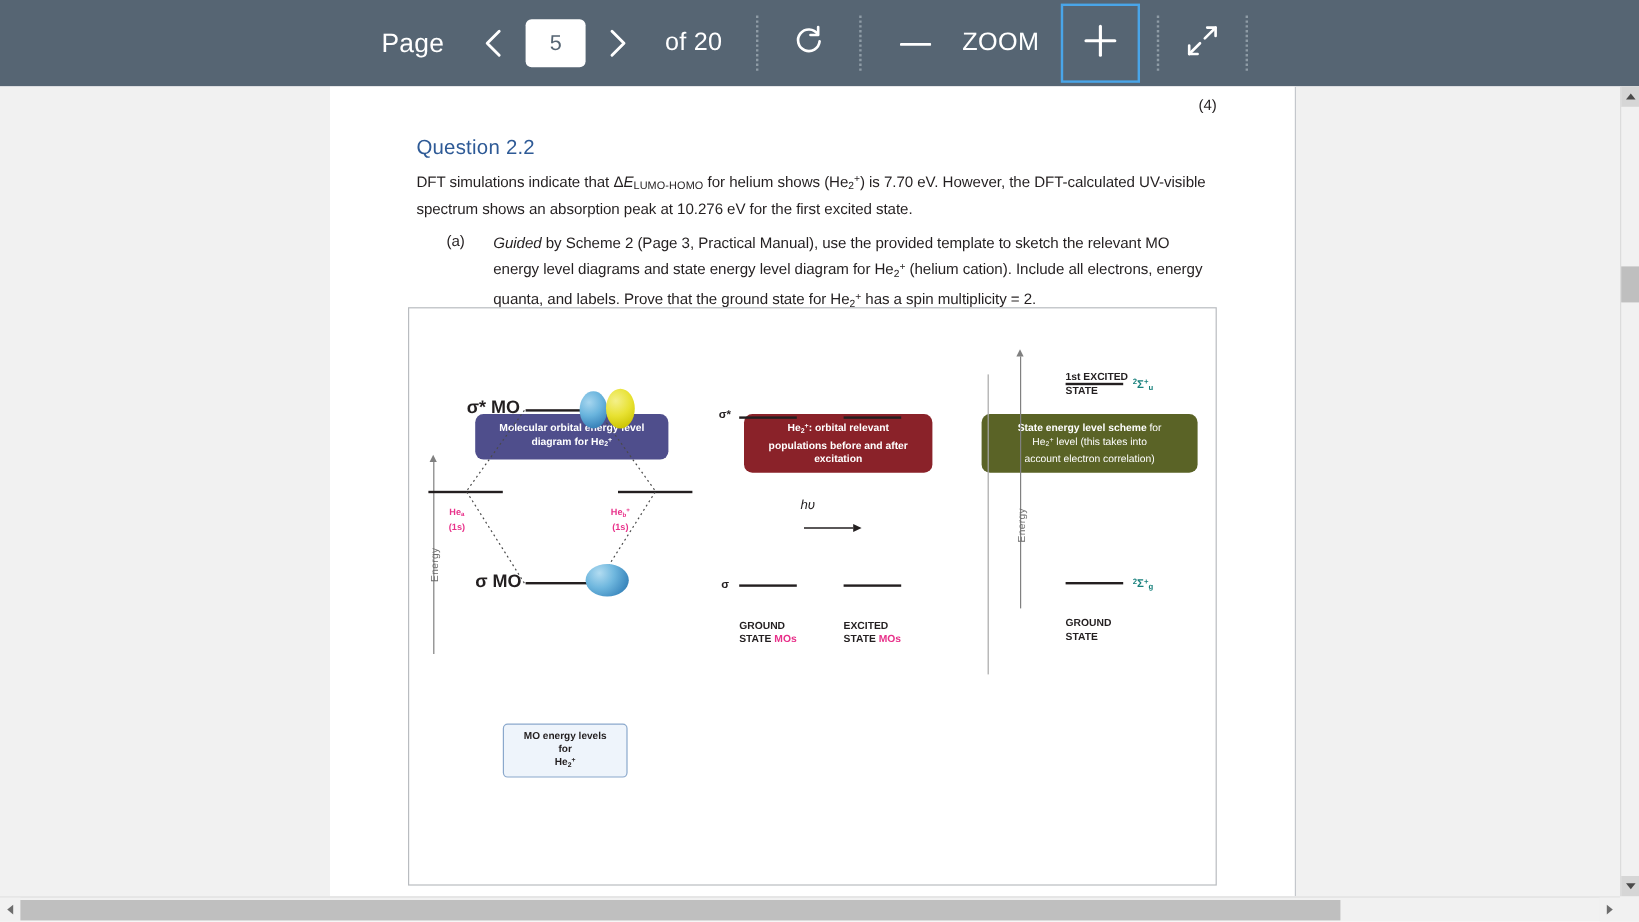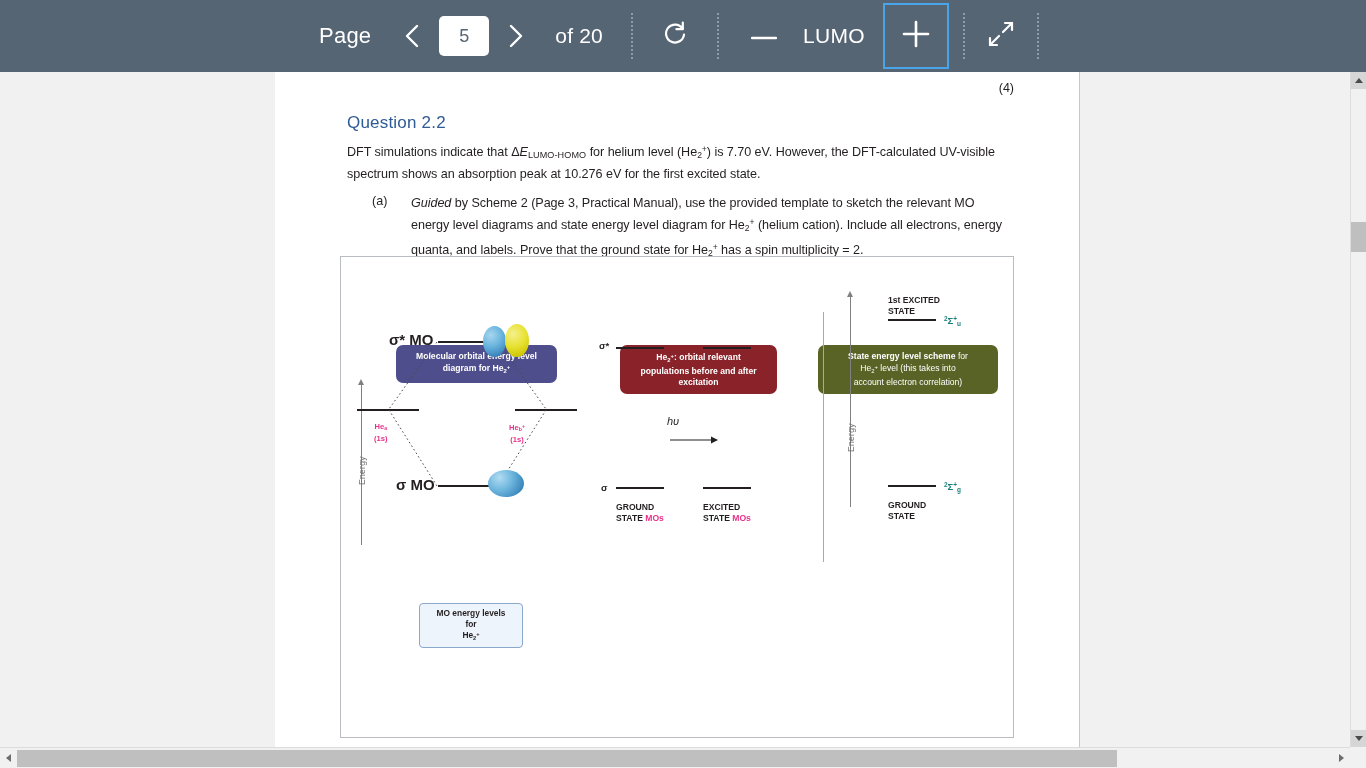--- a/index.html
+++ b/index.html
@@ -182,21 +182,21 @@
     background: radial-gradient(circle at 32% 28%, #b2dcf1 0%, #6fb7de 40%, #3f8bc0 76%, #2d6d9e 100%);
   }
 
   
   #p2 { position: absolute; left: 230px; top: 0; width: 235px; height: 482px; }
   .sig-lbl {
     position: absolute; font-size: 9.5px; font-weight: 700; color: #231f20;
   }
   .state-lbl {
     position: absolute; font-size: 8.6px; font-weight: 700; color: #231f20;
-    line-height: 10.5px; white-space: nowrap;
+    line-height: 10.5px; white-space: nowrap; margin-top: 14px;
   }
   .mos { color: #e8318a; }
   #hv {
     position: absolute; left: 96px; top: 158px;
     font-size: 11px; font-style: italic; font-weight: 400; color: #231f20;
   }
   #hv-arrow { position: absolute; left: 98px; top: 177px; }
 
   
   #p3 { position: absolute; left: 465px; top: 0; width: 209px; height: 482px; }
@@ -295,21 +295,21 @@
     <div class="divider"></div>
 
     <div id="zoom-out-btn">
       <span>
         <svg width="26" height="6" viewBox="0 0 26 6">
             <line x1="1" y1="3" x2="25" y2="3" stroke="#ffffff" stroke-width="2.4" stroke-linecap="round"></line>
           </svg>
       </span>
     </div>
 
-    <span id="zoom-word" class="tb-label">LUMO</span>
+    <span id="zoom-word" class="tb-label">ZOOM</span>
 
     <div id="zoom-in-btn">
       <span>
         <svg width="30" height="30" viewBox="0 0 30 30">
           <line x1="15" y1="3" x2="15" y2="27" stroke="#ffffff" stroke-width="2.6" stroke-linecap="round"></line>
           <line x1="3" y1="15" x2="27" y2="15" stroke="#ffffff" stroke-width="2.6" stroke-linecap="round"></line>
         </svg>
       </span>
     </div>
 
@@ -331,21 +331,21 @@
 </div>
 
 <div id="viewer">
   <div id="page-sheet">
 
     <div id="marks">(4)</div>
 
     <div id="q-title">Question 2.2</div>
 
     <div id="para1" class="body-text">
-      <span>DFT simulations indicate that Δ</span><span class="ital">E</span><span class="smallcaps">LUMO-HOMO</span><span> for helium level (He</span><sub>2</sub><sup>+</sup><span>) is 7.70 eV. However, the DFT-calculated UV-visible spectrum shows an absorption peak at 10.276 eV for the first excited state.</span>
+      <span>DFT simulations indicate that Δ</span><span class="ital">E</span><span class="smallcaps">LUMO-HOMO</span><span> for helium shows (He</span><sub>2</sub><sup>+</sup><span>) is 7.70 eV. However, the DFT-calculated UV-visible spectrum shows an absorption peak at 10.276 eV for the first excited state.</span>
     </div>
 
     <div id="part-a-label">(a)</div>
     <div id="part-a-text" class="body-text">
       <span class="ital">Guided</span><span> by Scheme 2 (Page 3, Practical Manual), use the provided template to sketch the relevant MO energy level diagrams and state energy level diagram for He</span><sub>2</sub><sup>+</sup><span> (helium cation). Include all electrons, energy quanta, and labels. Prove that the ground state for He</span><sub>2</sub><sup>+</sup><span> has a spin multiplicity = 2.</span>
     </div>
 
     <div id="diagram">
 
       <div id="badge-mo" class="badge" style="background:#4f4e8c">

